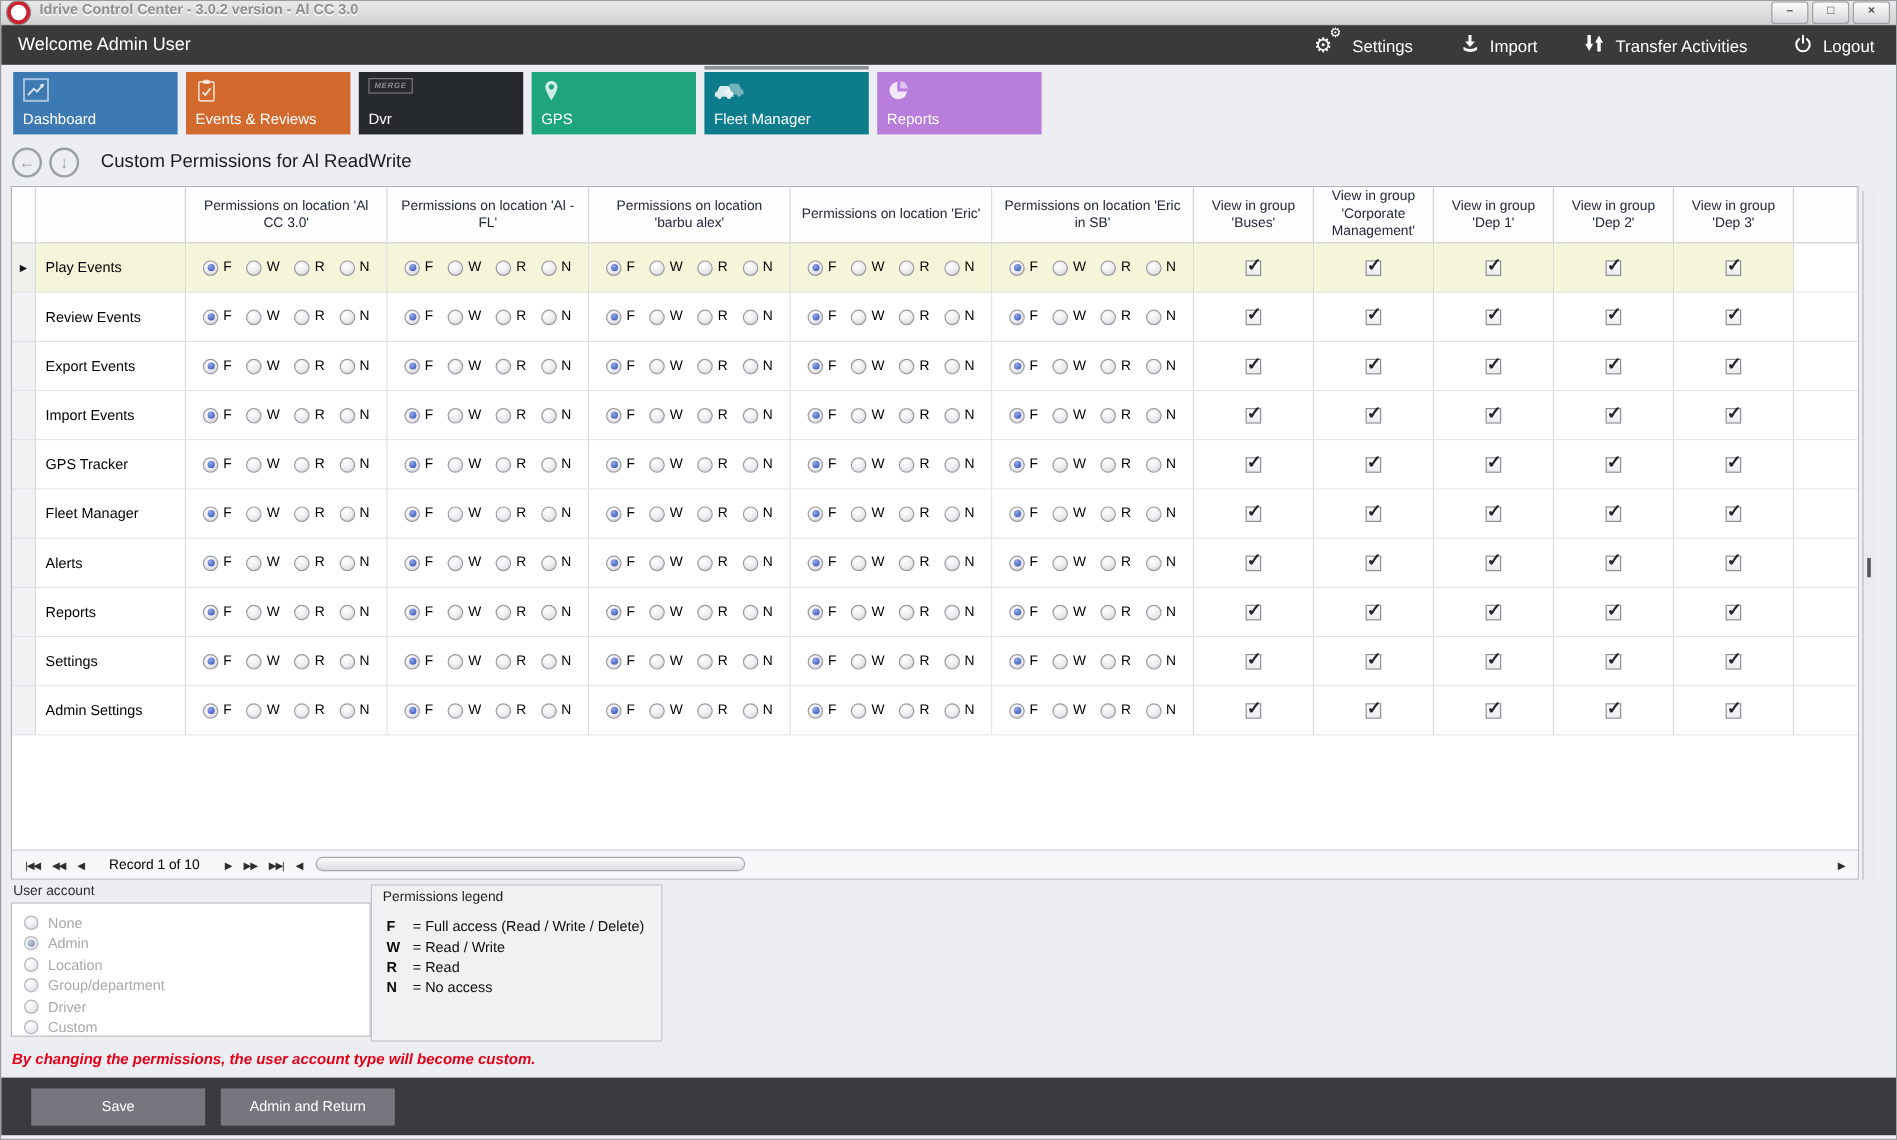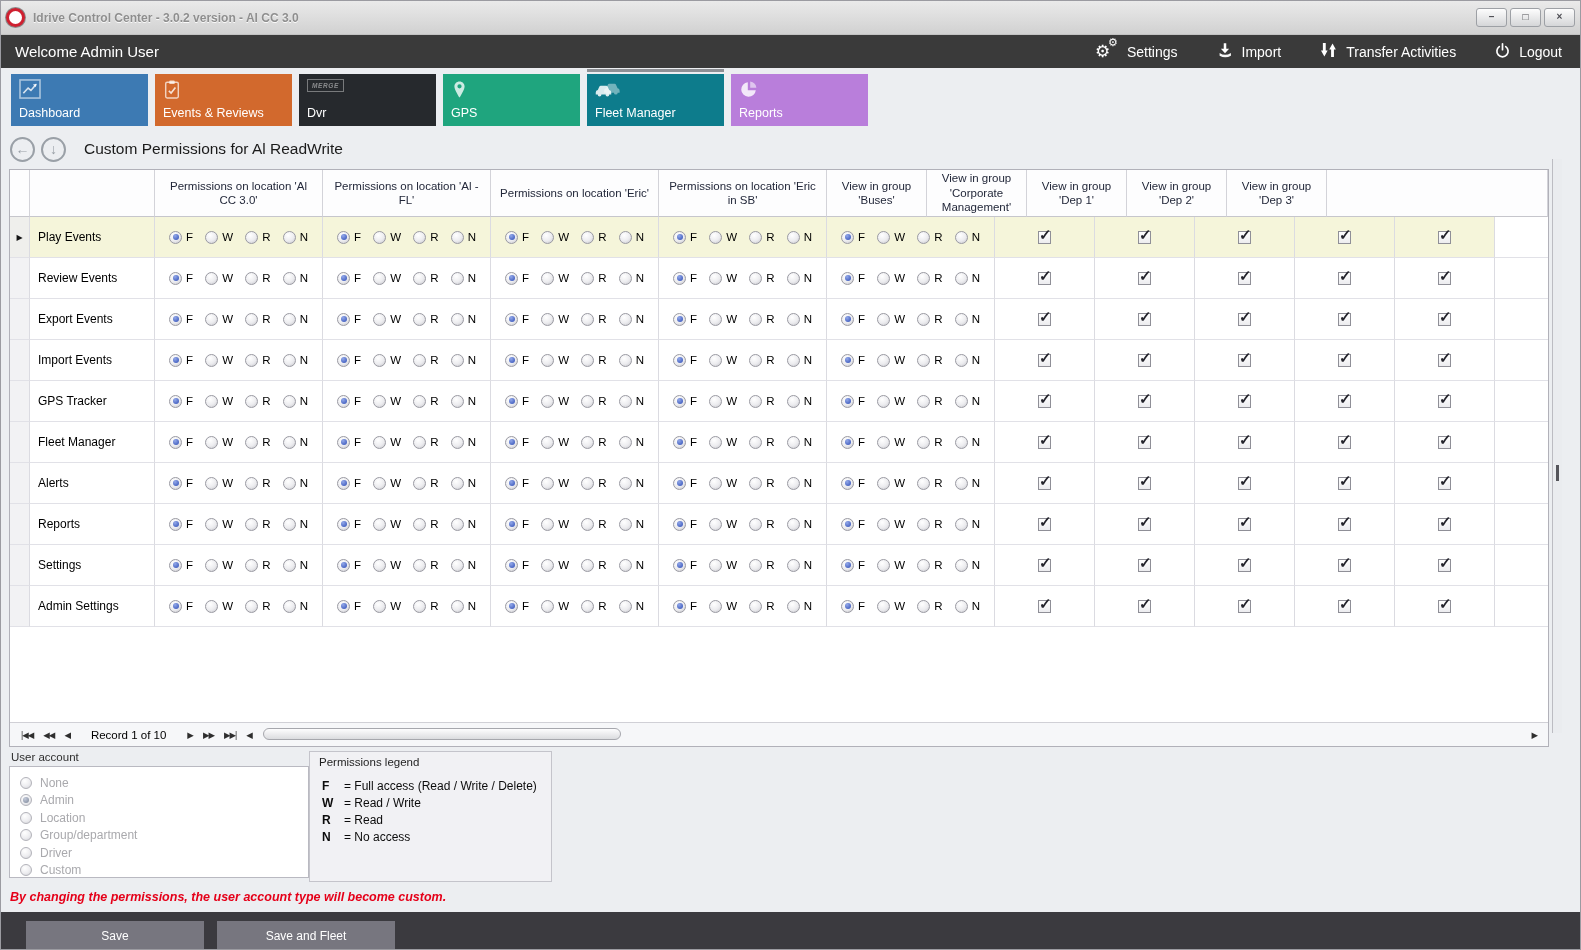--- a/index.html
+++ b/index.html
@@ -1,22 +1,22 @@
 <!DOCTYPE html>
 <html><head>
 <meta charset="utf-8">
 <style>
   * { margin:0; padding:0; }
   body { background:#c9ccd1; font-family:"Liberation Sans", sans-serif; }
   .window{width:1581px;height:950px;box-sizing:border-box;border:1px solid #9b9ba1;background:#eceef1;
           display:flex;flex-direction:column;position:relative;overflow:hidden;}
 
   
-  .titlebar{height:34px;flex:0 0 auto;background:linear-gradient(#eaeaea,#d1d1d1);border-bottom:1px solid #c2c2c2;
-            display:flex;align-items:center;padding:0 5px;box-sizing:border-box;}
+  .titlebar{height:20px;flex:0 0 auto;background:linear-gradient(#eaeaea,#d1d1d1);border-bottom:1px solid #c2c2c2;
+            display:flex;align-items:flex-start;padding:0 5px;box-sizing:border-box;}
   .app-icon{width:13px;height:13px;border-radius:50%;border:3px solid #cf2030;background:#fff;box-shadow:0 0 0 1px #8a8a8a;}
   .title-text{margin-left:8px;font-size:12px;font-weight:bold;color:#8e8e8e;text-shadow:0 1px 0 rgba(255,255,255,.85);}
   .win-btns{margin-left:auto;display:flex;gap:3px;}
   .win-btn{width:29px;height:17px;border:1px solid #9da0a5;border-radius:3px;background:linear-gradient(#fdfdfd,#d5d6d8);
            font-size:10px;line-height:15px;text-align:center;color:#4c4c52;font-weight:bold;cursor:default;}
 
   
   .welcomebar{height:33px;flex:0 0 auto;background:#3a3a3a;display:flex;align-items:center;padding:0 14px;box-sizing:border-box;}
   .welcome-text{color:#fff;font-size:15px;}
   .actions{margin-left:auto;display:flex;align-items:center;gap:38px;margin-right:4px;}
@@ -97,21 +97,21 @@
   .uradio.sel::after{content:"";position:absolute;left:2px;top:2px;width:6px;height:6px;border-radius:50%;
           background:radial-gradient(circle at 35% 30%, #c4cbda, #7c8698);}
   .legend{position:absolute;left:308px;top:4px;width:243px;height:131px;box-sizing:border-box;border:1px solid #c4c4cb;
           background:#f1f1f4;}
   .legend-title{font-size:11.5px;color:#1e1e1e;padding:4px 9px 2px 9px;}
   .legend-body{padding:8px 10px 0 12px;}
   .lg-row{display:flex;font-size:12px;color:#0c0c0c;line-height:17px;}
   .lg-key{font-weight:bold;width:22px;}
   .warning{color:#e50019;font-weight:bold;font-size:12.5px;margin:12px 0 0 9px;font-style:italic;}
   .btn-bar{margin-top:8px;height:48px;background:#3b3a3f;display:flex;align-items:center;padding-left:25px;gap:13px;}
-  .btn{width:178px;height:31px;background:#77767f;color:#fff;font-size:12px;display:flex;align-items:center;
+  .btn{width:145px;height:31px;background:#77767f;color:#fff;font-size:12px;display:flex;align-items:center;
        justify-content:center;border:none;cursor:default;}
 </style>
 </head>
 <body>
 
 <div class="window">
 
   <div class="titlebar">
     <span class="app-icon"></span>
     <span class="title-text">Idrive Control Center - 3.0.2 version - Al CC 3.0</span>
@@ -227,20 +227,21 @@
     <span class="circle-btn">↓</span>
     <span class="bc-title">Custom Permissions for Al ReadWrite</span>
   </div>
 
   <div class="table-wrap">
     <div class="g-row g-head" id="ghead">
         <div class="g-cell w-gut"></div>
         <div class="g-cell w-lab"></div>
         <div class="g-cell w-perm hcell">Permissions on location 'Al CC 3.0'</div>
         <div class="g-cell w-perm hcell">Permissions on location 'Al - FL'</div>
+        <div class="g-cell w-perm hcell">Permissions on location 'barbu alex'</div>
         <div class="g-cell w-perm hcell">Permissions on location 'Eric'</div>
         <div class="g-cell w-perm hcell">Permissions on location 'Eric in SB'</div>
         <div class="g-cell w-grp hcell">View in group 'Buses'</div>
         <div class="g-cell w-grp hcell">View in group 'Corporate Management'</div>
         <div class="g-cell w-grp hcell">View in group 'Dep 1'</div>
         <div class="g-cell w-grp hcell">View in group 'Dep 2'</div>
         <div class="g-cell w-grp hcell">View in group 'Dep 3'</div>
         <div class="g-cell w-fill"></div>
       </div>
     <div id="gbody">
@@ -1416,17 +1417,17 @@
             <div class="lg-key">N</div>
             <div class="lg-desc">= No access</div>
           </div>
         </div>
     </div>
 
     <div class="warning">By changing the permissions, the user account type will become custom.</div>
 
     <div class="btn-bar">
       <button class="btn">Save</button>
-      <button class="btn">Save and Fleet</button>
+      <button class="btn">Admin and Return</button>
     </div>
   </div>
 
 </div>
 
 </body></html>

